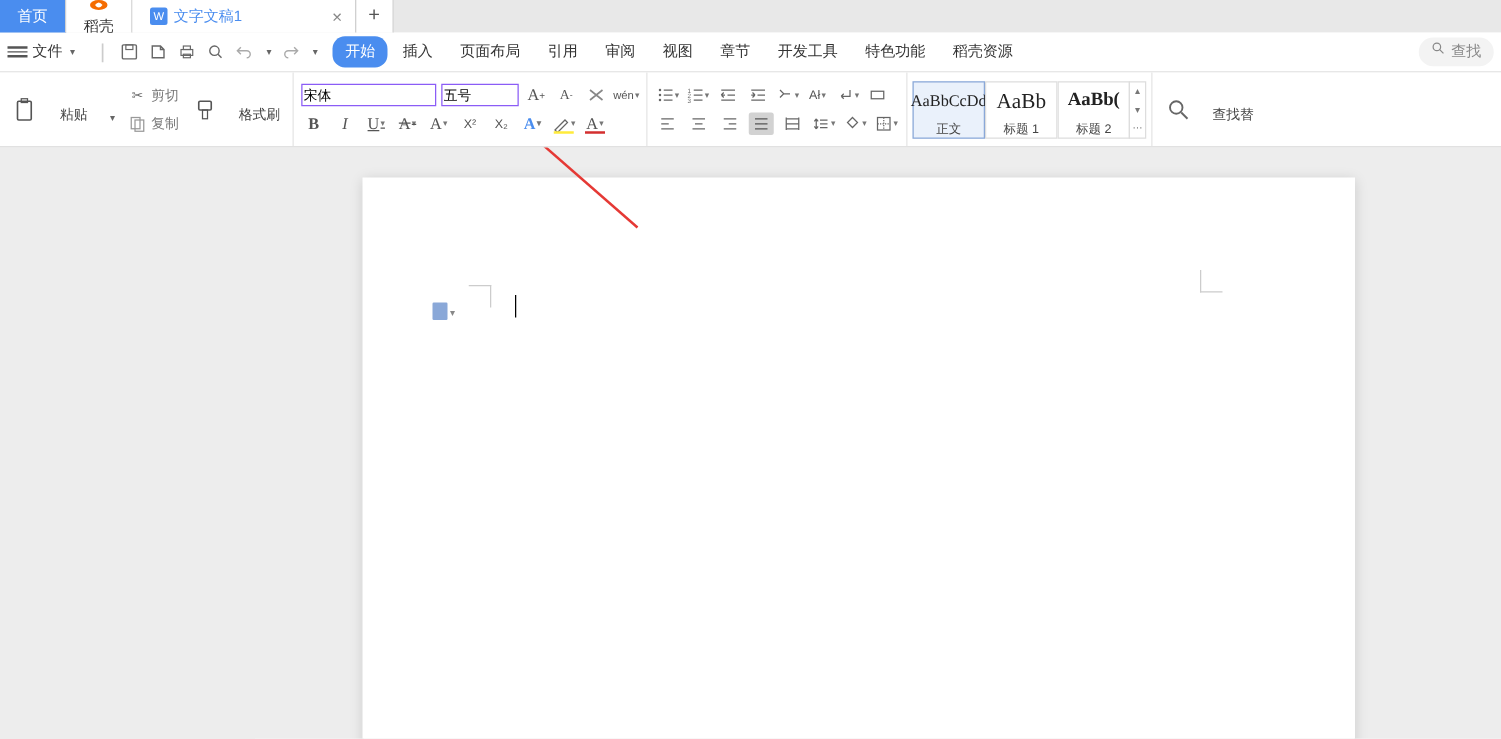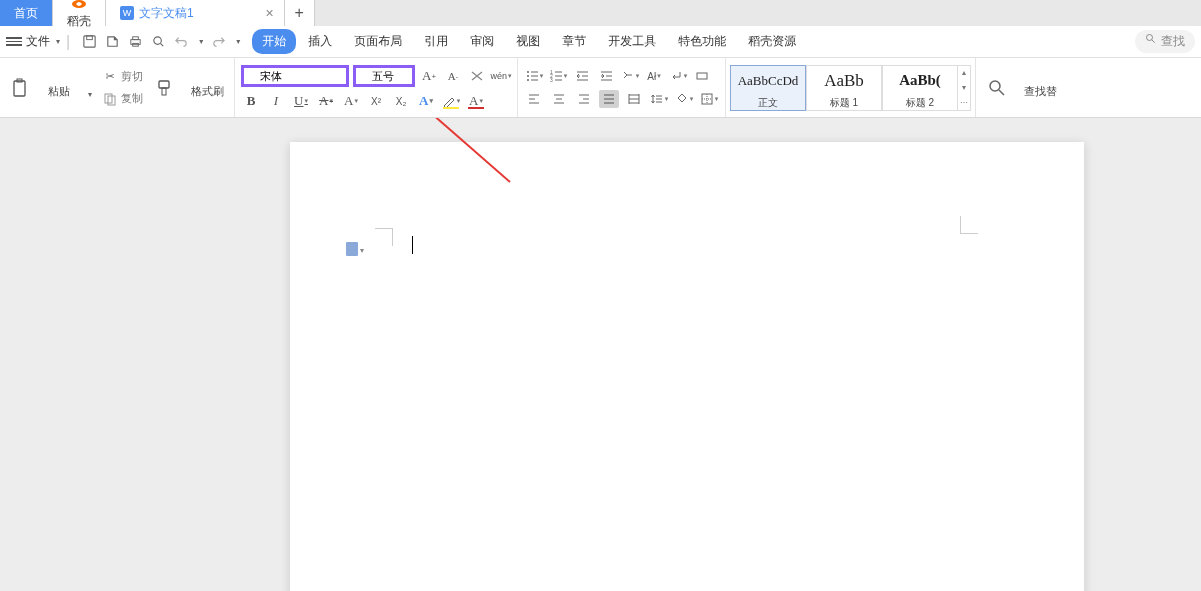--- a/index.html
+++ b/index.html
@@ -11,51 +11,51 @@
 .tab.home { background: #4a8def; color: #fff; font-weight: 500; }
 .tab.docer { background: #fff; color: #333; flex-direction: column; }
 .tab.docer .icon-circle { width: 14px; height: 14px; border-radius: 50%; background: #f56c00; display:flex; align-items:center; justify-content:center; }
 .tab.doc { background: #fff; color: #4a8def; padding-right: 90px; position: relative; }
 .tab.doc .doc-icon { width: 14px; height: 14px; background: #4a8def; border-radius: 2px; color:#fff; font-size:9px; display:flex; align-items:center; justify-content:center; }
 .tab.doc .close-x { position: absolute; right: 10px; color: #888; font-size: 14px; }
 .tab.add { background: #fff; width: 30px; justify-content: center; color: #555; font-size: 16px; }
 
 
 .menu-bar { display: flex; height: 32px; background: #fff; align-items: center; padding: 0 6px; border-bottom: 1px solid #e0e0e0; gap: 2px; }
-.menu-left { display: flex; align-items: center; gap: 4px; margin-right: 4px; }
+.menu-left { display: flex; align-items: center; gap: 4px; margin-right: 18px; }
 .ham { width: 16px; display: flex; flex-direction: column; gap: 2px; }
 .ham span { height: 1.5px; background: #555; }
 .file-label { font-size: 12px; color: #333; }
 .drop { font-size: 8px; color: #666; margin-left: 2px; }
 .qa-icons { display: flex; gap: 8px; align-items: center; margin: 0 10px; }
 .qa-icons .qa { color: #666; cursor: pointer; }
 .menu-item { font-size: 12px; color: #333; padding: 4px 10px; cursor: pointer; border-radius: 10px; }
 .menu-item.active { background: #4a8def; color: #fff; }
 .search-box { margin-left: auto; display: flex; align-items: flex-start; background: #f3f3f3; border-radius: 12px; padding: 3px 10px; gap: 4px; }
 .search-box span { font-size: 12px; color: #888; }
 
 
 .ribbon { display: flex; height: 60px; background: #fff; border-bottom: 1px solid #d8d8d8; align-items: stretch; }
 .rib-group { display: flex; flex-direction: column; justify-content: center; padding: 4px 6px; border-right: 1px solid #e5e5e5; }
 .rib-row { display: flex; align-items: center; gap: 4px; }
 .rib-btn-lg { display: flex; flex-direction: row; align-items: flex-end; justify-content: center; font-size: 11px; color: #444; cursor: pointer; padding: 2px 4px; gap: 16px; }
 .rib-btn-sm { display: flex; align-items: center; font-size: 11px; color: #777; cursor: pointer; gap: 3px; padding: 1px 2px; }
 .icon-sm { width: 16px; height: 16px; display: inline-flex; align-items: center; justify-content: center; color: #666; }
 .icon-lg { width: 22px; height: 22px; display: inline-flex; align-items: center; justify-content: center; color: #555; }
-select.combo, .combo { font-size: 11px; border: 3px solid #8b5cf6; background: #fff; padding: 2px 16px; }
+select.combo, .combo { font-size: 11px; border: 1px solid #8b5cf6; background: #fff; padding: 2px 1px; }
 .combo.font { width: 108px; }
 .combo.size { width: 62px; }
 .fmt-row { display: flex; gap: 5px; align-items: center; }
 .fmt-btn { width: 20px; height: 18px; display: flex; align-items: center; justify-content: center; color: #555; cursor: pointer; font-size: 13px; position: relative; }
 .fmt-btn .tiny-drop { font-size: 7px; color: #777; margin-left: 1px; }
 .underline-color { position:absolute; bottom:1px; left:2px; right:2px; height:2px; }
 
 
 .styles-gallery { display: flex; align-items: stretch; }
-.style-item { width: 76px; border: 1px solid #ddd; margin: 2px 0; display: flex; flex-direction: column; align-items: center; justify-content: center; cursor: pointer; background: #fff; }
+.style-item { width: 58px; border: 1px solid #ddd; margin: 2px 0; display: flex; flex-direction: column; align-items: center; justify-content: center; cursor: pointer; background: #fff; }
 .style-item.sel { border: 1px solid #8aa8d8; background: #eaf1fb; }
 .style-item .prev { font-size: 13px; color: #222; font-family: serif; height: 30px; display: flex; align-items: center; }
 .style-item.h1 .prev { font-weight: normal; font-size: 17px; }
 .style-item.h2 .prev { font-weight: bold; font-size: 15px; }
 .style-item.h3 .prev { font-size: 14px; color: #555; }
 .style-item .lbl { font-size: 10px; color: #444; }
 .style-scroll { width: 14px; display:flex; flex-direction:column; justify-content:space-around; border:1px solid #ddd; margin:2px 0 2px -1px; }
 .style-scroll div { font-size:8px; color:#777; text-align:center; cursor:pointer; }
 
 

